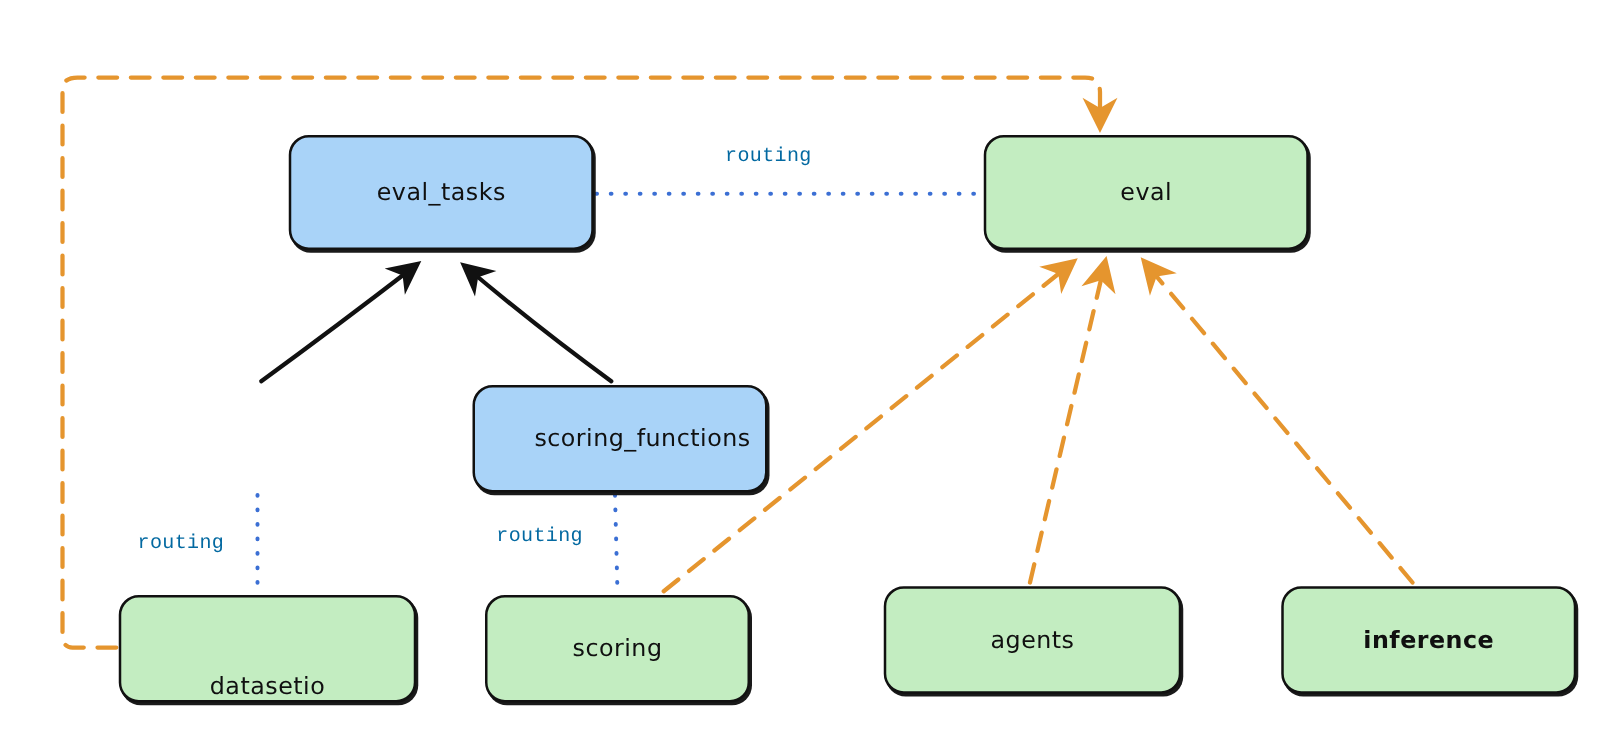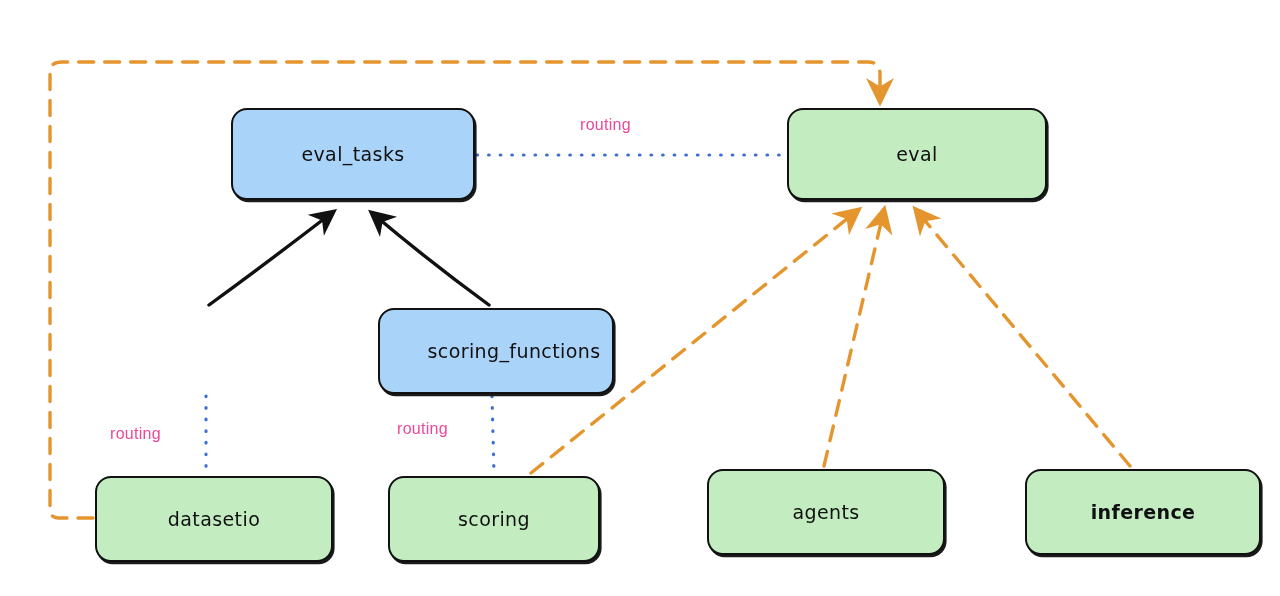--- a/index.html
+++ b/index.html
@@ -38,23 +38,23 @@
   .node-green { background: #c3edc1; }
   .node-label {
     font-family: "DejaVu Sans", sans-serif;
     font-size: 19px;
     color: #101010;
     letter-spacing: 0.4px;
     white-space: nowrap;
   }
   .edge-label {
     position: absolute;
-    font-family: Liberation Sans, sans-serif;
+    font-family: Liberation Mono, monospace;
     font-size: 16px;
-    color: #ec4899;
+    color: #0369a1;
     white-space: nowrap;
     letter-spacing: 0.3px;
   }
 </style>
 </head>
 <body>
 
 <div id="canvas">
 
   <svg id="edges" viewBox="0 0 1280 596" xmlns="http://www.w3.org/2000/svg">
@@ -92,21 +92,21 @@
 
   <div class="node node-green" style="left:787px; top:108px; width:260px; height:92px;">
     <span class="node-label">eval</span>
   </div>
 
 
   <div class="node node-blue" style="left:378px; top:308px; width:236px; height:86px;padding-left:36px;">
     <span class="node-label">scoring_functions</span>
   </div>
 
-  <div class="node node-green" style="left:95px; top:476px; width:238px; height:86px;">
+  <div class="node node-green" style="left:95px; top:476px; width:238px; height:86px;align-items:flex-end;">
     <span class="node-label">datasetio</span>
   </div>
 
   <div class="node node-green" style="left:388px; top:476px; width:212px; height:86px;">
     <span class="node-label">scoring</span>
   </div>
 
   <div class="node node-green" style="left:707px; top:469px; width:238px; height:86px;">
     <span class="node-label">agents</span>
   </div>

